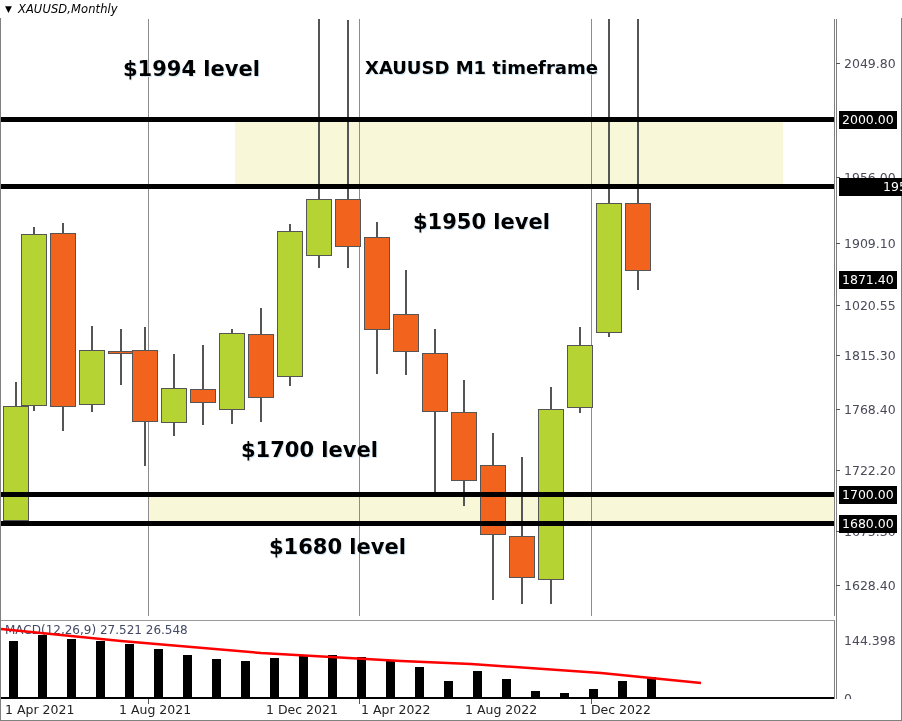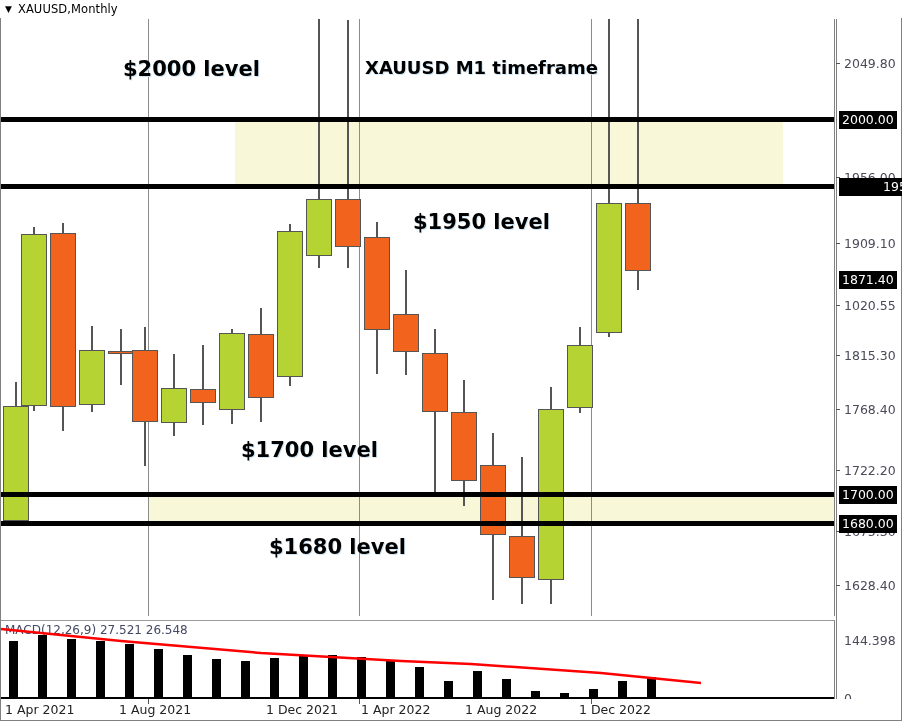--- a/index.html
+++ b/index.html
@@ -7,21 +7,21 @@
   #app{position:relative;width:902px;height:721px;background:#ffffff;overflow:hidden;}
 
   
   .frame{position:absolute;left:0;top:0;width:902px;height:721px;border:1px solid #808080;box-sizing:border-box;}
 
   
   .hdr{position:absolute;left:0;top:0;width:902px;height:18px;background:#ffffff;
        display:flex;align-items:center;gap:6px;padding-left:5px;box-sizing:border-box;
        font-size:11.5px;color:#000;white-space:nowrap;}
   .hdr .caret{font-size:9px;line-height:1;color:#000;}
-  .hdr .sym{letter-spacing:.1px;}
+  .hdr .sym{letter-spacing:.1px;font-style:italic;}
   .hdr .ohlc{letter-spacing:.1px;}
 
   
   .price-pane{position:absolute;left:1px;top:19px;width:834px;height:597px;background:#fff;
               border-right:1px solid #808080;box-sizing:border-box;overflow:hidden;}
   .macd-pane{position:absolute;left:1px;top:620px;width:834px;height:79px;background:#fff;
              border-top:1px solid #9a9a9a;border-right:1px solid #808080;box-sizing:border-box;overflow:hidden;}
   .axis-pane{position:absolute;left:836px;top:19px;width:65px;height:680px;background:#fff;}
   .time-pane{position:absolute;left:1px;top:699px;width:900px;height:21px;background:#fff;}
 
@@ -181,21 +181,21 @@
           <div class="body" style="top: 184px; height: 68px;"></div>
         </div>
       </div>
     <div id="levels">
         <div class="level-line" style="top: 98px;"></div>
         <div class="level-line" style="top: 165px;"></div>
         <div class="level-line" style="top: 473px;"></div>
         <div class="level-line" style="top: 502px;"></div>
       </div>
     <div id="annos">
-        <div class="anno t1" style="left: 122px; top: 38px;">$2000 level</div>
+        <div class="anno t1" style="left: 122px; top: 38px;">$1994 level</div>
         <div class="anno t2" style="left: 364px; top: 38px;">XAUUSD M1 timeframe</div>
         <div class="anno t1" style="left: 412px; top: 175px; margin-top: 16px;">$1950 level</div>
         <div class="anno t1" style="left: 240px; top: 419px;">$1700 level</div>
         <div class="anno t1" style="left: 268px; top: 516px;">$1680 level</div>
       </div>
   </div>
 
   <div class="macd-pane">
     <div class="macd-label">MACD(12,26,9) 27.521 26.548</div>
     <div id="macd-bars">

